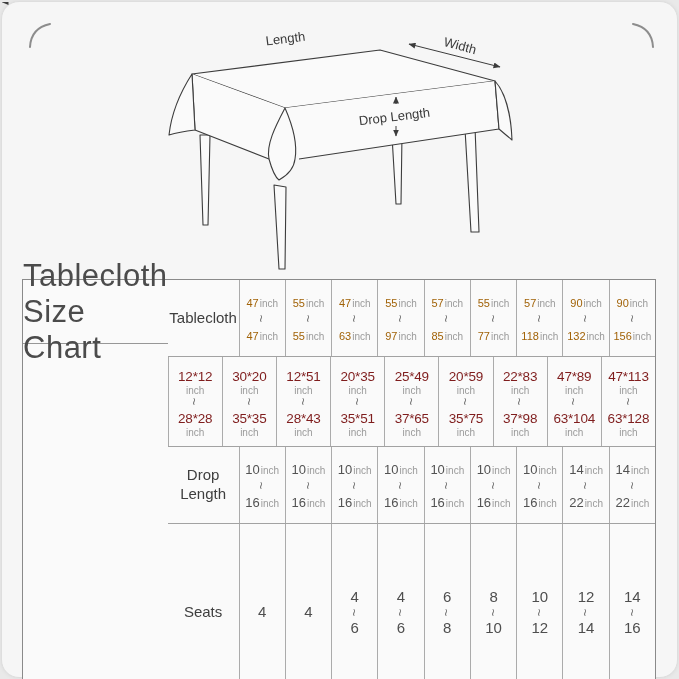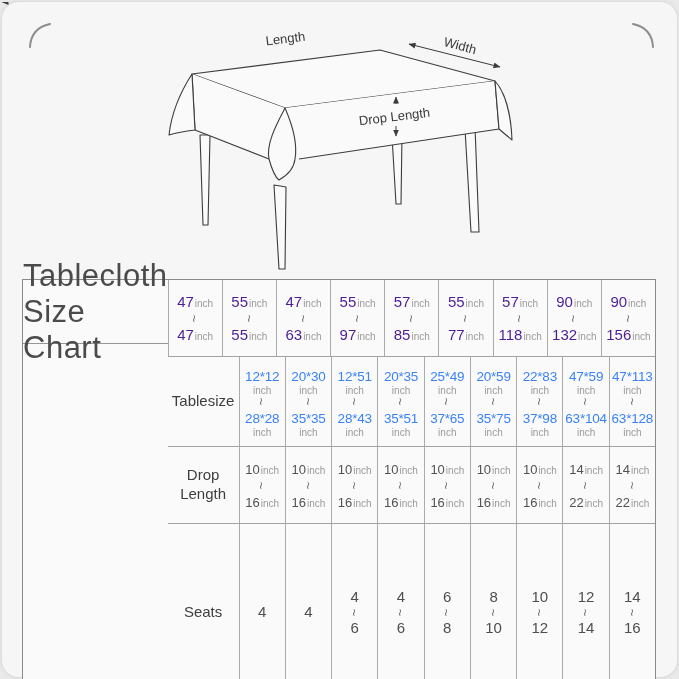--- a/index.html
+++ b/index.html
@@ -34,22 +34,22 @@
   .cell{
     display:flex;flex-direction:column;align-items:center;justify-content:center;
     border-left:1px solid #ababab;box-sizing:border-box;text-align:center;
     flex:1;min-width:0;padding:2px 0;
   }
   .label-cell{
     flex:0 0 71px;border-left:none;font-size:15px;color:#3e3e3e;
     line-height:1.25;padding:0 3px;
   }
   .line{line-height:1.35;white-space:nowrap;}
-  .num{font-size:15px;color:#4c1d95;}
-  .num-dim{font-size:13.5px;color:#3b82f6;letter-spacing:-.2px;margin-top:35px;}
+  .num{font-size:11px;color:#a16207;}
+  .num-dim{font-size:13.5px;color:#7f1d1d;letter-spacing:-.2px;margin-top:35px;}
   .num-drop{font-size:13px;color:#525252;}
   .num-seat{font-size:15px;color:#4e4e4e;line-height:1.3;}
   .unit{font-size:10px;color:#9a9a9a;margin-left:1px;}
   .unitline{font-size:10px;color:#9a9a9a;line-height:1;margin-top:-1px;}
   .tilde{
     display:block;transform:rotate(90deg);
     font-size:13px;color:#6a6a6a;line-height:11px;height:11px;
   }
 </style>
 </head>
@@ -105,20 +105,21 @@
       <text x="393" y="119" transform="rotate(-7 393 119)">Drop Length</text>
     </g>
   </svg>
 
   <div class="chart">
     <div class="chart-title-row">
       <span class="chart-title">Tablecloth Size Chart</span>
     </div>
     <div id="chart-rows-host" style="display:flex;flex-direction:column;flex:1;">
         <div class="t-row row-tablecloth">
+          <div class="cell label-cell">Tablecloth</div>
           <div class="cell">
             <div class="line"><span class="num">47</span><span class="unit">inch</span></div>
             <div class="tilde">~</div>
             <div class="line"><span class="num">47</span><span class="unit">inch</span></div>
           </div>
           <div class="cell">
             <div class="line"><span class="num">55</span><span class="unit">inch</span></div>
             <div class="tilde">~</div>
             <div class="line"><span class="num">55</span><span class="unit">inch</span></div>
           </div>
@@ -152,30 +153,29 @@
             <div class="tilde">~</div>
             <div class="line"><span class="num">132</span><span class="unit">inch</span></div>
           </div>
           <div class="cell">
             <div class="line"><span class="num">90</span><span class="unit">inch</span></div>
             <div class="tilde">~</div>
             <div class="line"><span class="num">156</span><span class="unit">inch</span></div>
           </div>
         </div>
         <div class="t-row row-tablesize">
-          <div class="cell label-cell">Tablesize</div>
           <div class="cell">
             <div class="line"><span class="num-dim">12*12</span></div>
             <div class="unitline">inch</div>
             <div class="tilde">~</div>
             <div class="line"><span class="num-dim">28*28</span></div>
             <div class="unitline">inch</div>
           </div>
           <div class="cell">
-            <div class="line"><span class="num-dim">20*30</span></div>
+            <div class="line"><span class="num-dim">30*20</span></div>
             <div class="unitline">inch</div>
             <div class="tilde">~</div>
             <div class="line"><span class="num-dim">35*35</span></div>
             <div class="unitline">inch</div>
           </div>
           <div class="cell">
             <div class="line"><span class="num-dim">12*51</span></div>
             <div class="unitline">inch</div>
             <div class="tilde">~</div>
             <div class="line"><span class="num-dim">28*43</span></div>
@@ -203,21 +203,21 @@
             <div class="unitline">inch</div>
           </div>
           <div class="cell">
             <div class="line"><span class="num-dim">22*83</span></div>
             <div class="unitline">inch</div>
             <div class="tilde">~</div>
             <div class="line"><span class="num-dim">37*98</span></div>
             <div class="unitline">inch</div>
           </div>
           <div class="cell">
-            <div class="line"><span class="num-dim">47*59</span></div>
+            <div class="line"><span class="num-dim">47*89</span></div>
             <div class="unitline">inch</div>
             <div class="tilde">~</div>
             <div class="line"><span class="num-dim">63*104</span></div>
             <div class="unitline">inch</div>
           </div>
           <div class="cell">
             <div class="line"><span class="num-dim">47*113</span></div>
             <div class="unitline">inch</div>
             <div class="tilde">~</div>
             <div class="line"><span class="num-dim">63*128</span></div>

